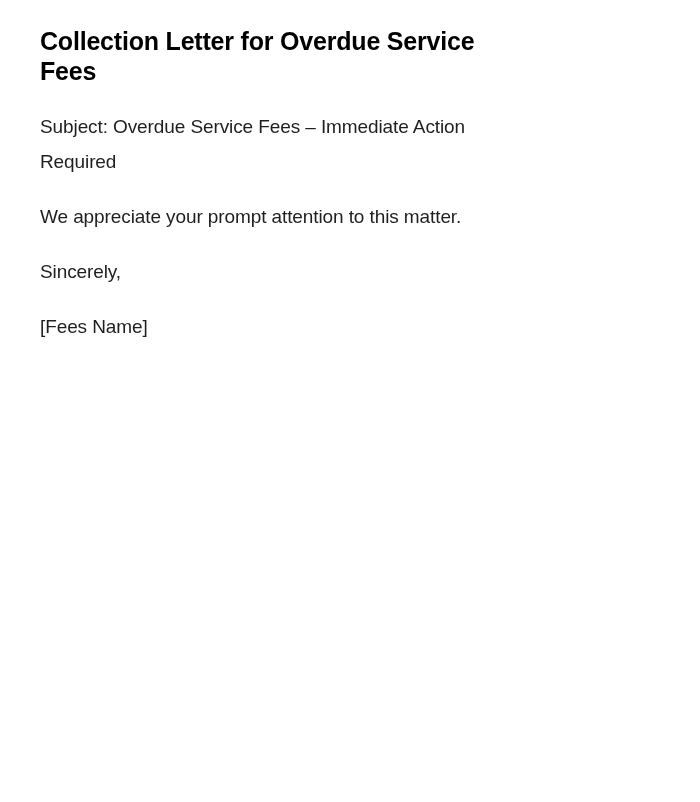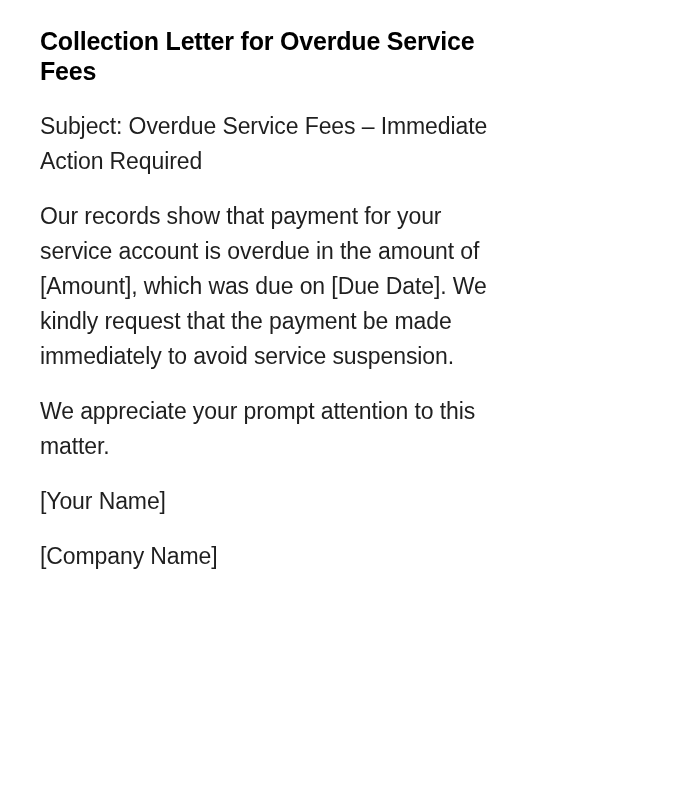--- a/index.html
+++ b/index.html
@@ -19,40 +19,39 @@
   }
   .doc-title {
     font-size: 25px;
     font-weight: 700;
     color: #000000;
     line-height: 30px;
     margin: 0 0 23px 0;
     letter-spacing: -0.2px;
   }
   .doc-text {
-    font-size: 23px;
+    font-size: 19px;
     font-weight: 400;
     line-height: 35px;
     margin: 0 0 20px 0;
     max-width: 582px;
     letter-spacing: -0.1px;
   }
 </style>
 </head>
 <body>
 
 <div class="page">
   <h1 class="doc-title">Collection Letter for Overdue Service Fees</h1>
 
   <p class="doc-text">Subject: Overdue Service Fees – Immediate Action Required</p>
 
 
-  <p class="doc-text">Our records show that payment for your service account is overdue in the amount of [Amount], which was due on [Due Date]. We kindly request that the payment be made immediately to avoid service suspension.</p>
 
 
   <p class="doc-text">We appreciate your prompt attention to this matter.</p>
 
+  <p class="doc-text">Sincerely,</p>
 
-  <p class="doc-text">[Your Name]</p>
+  <p class="doc-text">[Fees Name]</p>
 
 
-  <p class="doc-text">[Company Name]</p>
 </div>
 
 </body></html>

